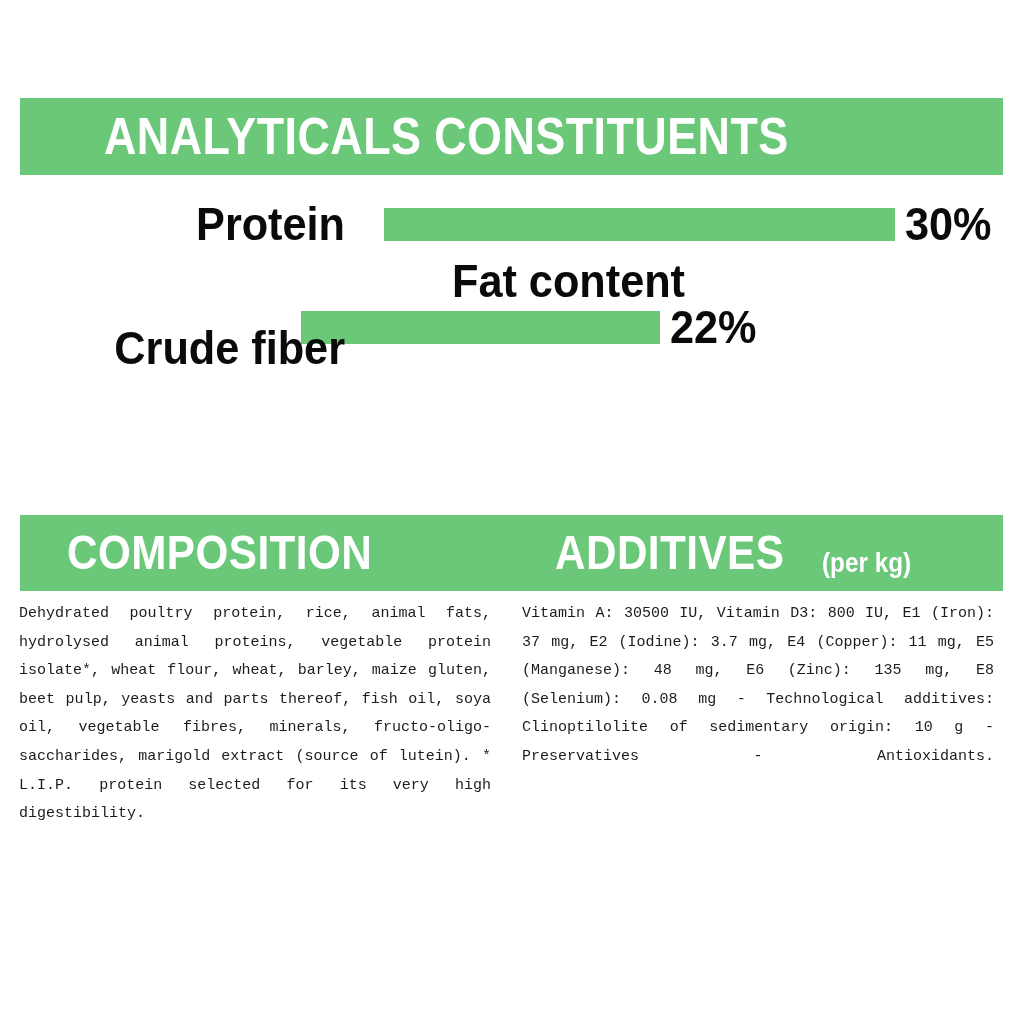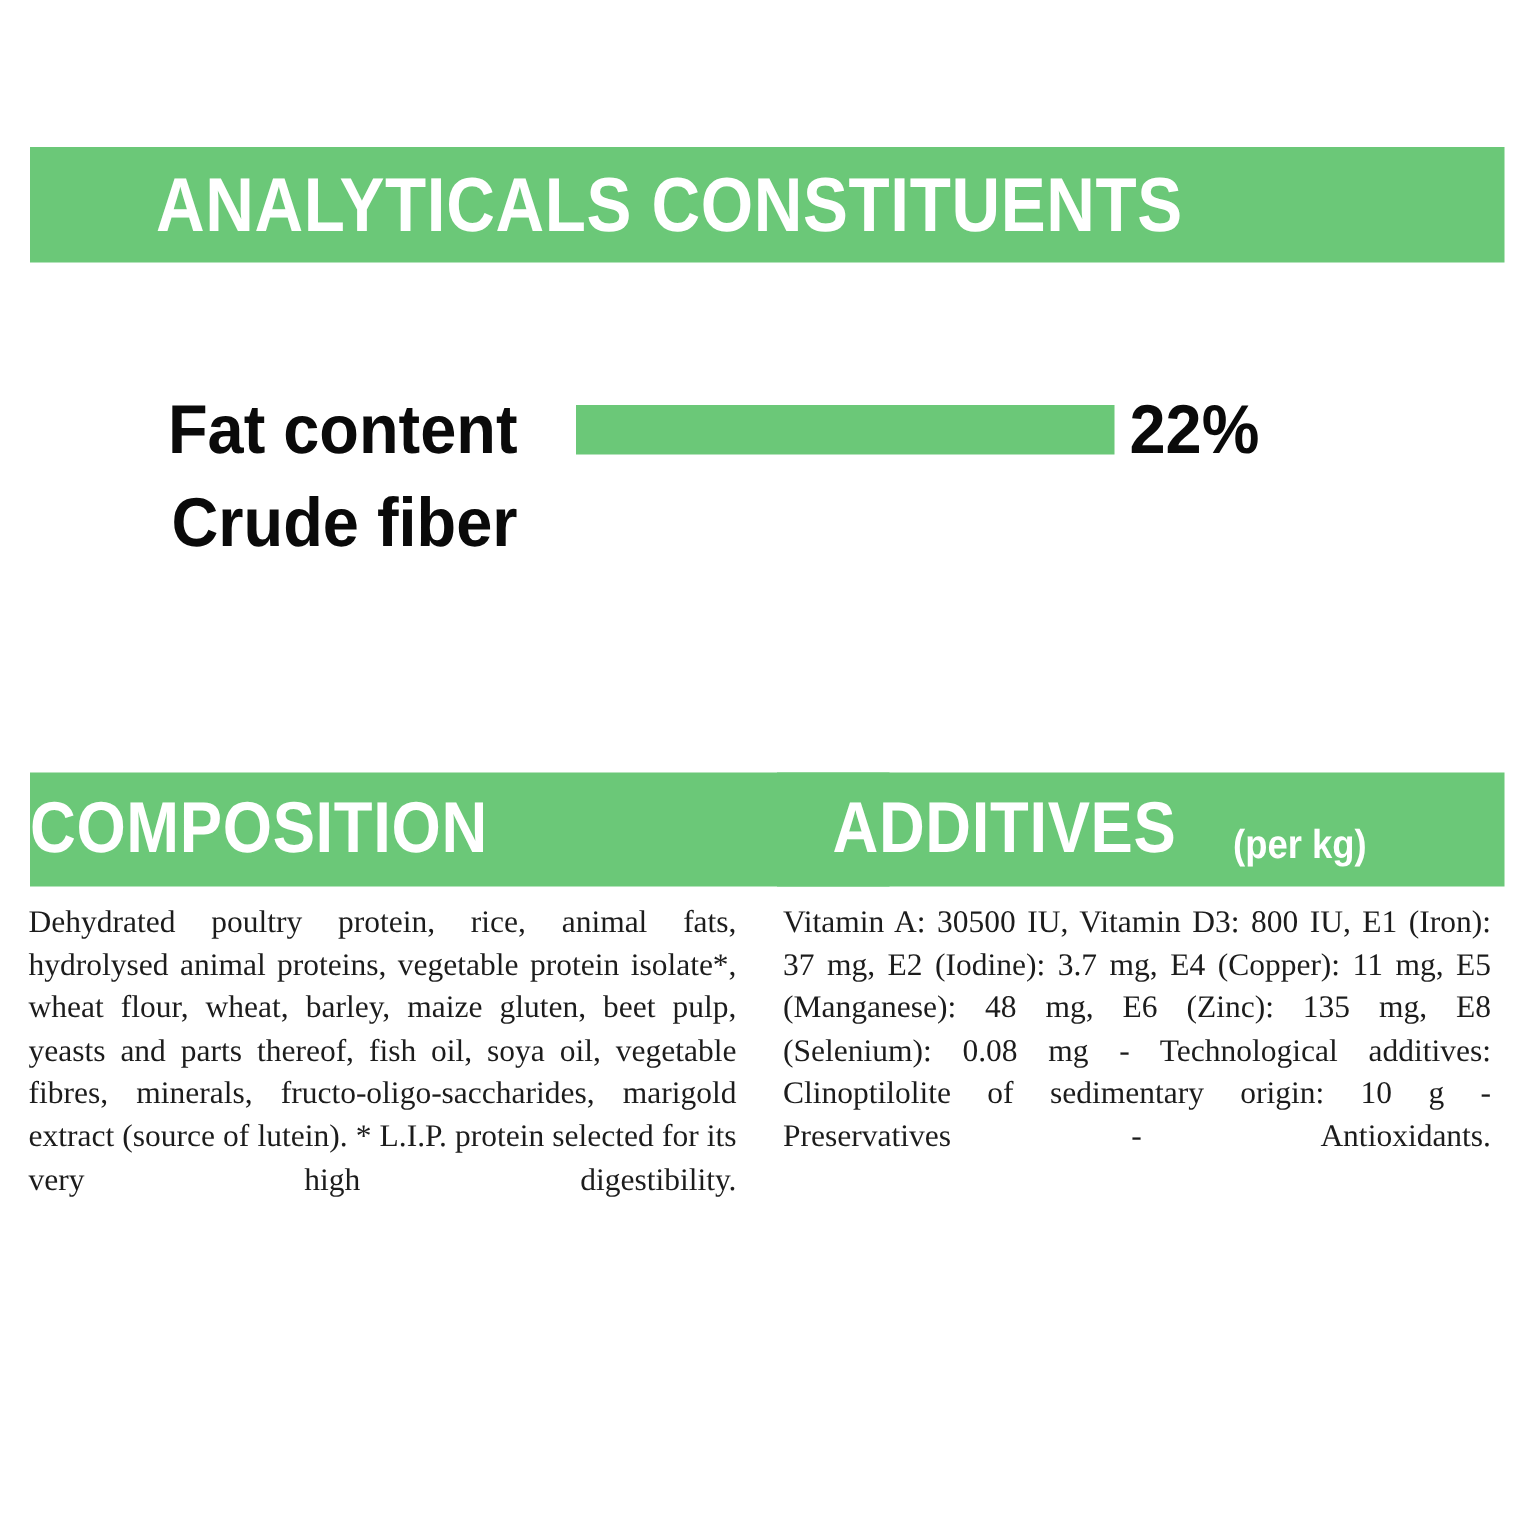--- a/index.html
+++ b/index.html
@@ -99,20 +99,21 @@
     transform: scaleX(0.94);
     transform-origin: left center;
   }
 
   
   #composition-banner {
     left: 20px;
     top: 515px;
     width: 573px;
     height: 76px;
+    padding-left: 47px;
     text-align: right;
   }
   #composition-banner .banner-title {
     font-size: 48px;
     line-height: 48px;
   }
   #additives-banner {
     left: 518px;
     top: 515px;
     width: 485px;
@@ -134,22 +135,22 @@
     transform-origin: left center;
     white-space: nowrap;
     align-self: flex-end;
     margin-bottom: 14px;
   }
 
   
   .body-col {
     position: absolute;
     top: 600px;
-    font-family: Liberation Serif, serif;
-    font-size: 21px;
+    font-family: Liberation Mono, monospace;
+    font-size: 15px;
     line-height: 28.6px;
     color: #1c1c1c;
     text-align: justify;
     text-justify: inter-word;
     box-sizing: border-box;
   }
   #composition-text {
     left: 19px;
     width: 472px;
   }
@@ -174,22 +175,29 @@
 </style>
 </head>
 <body>
 
 <div class="banner" id="analyticals-banner">
   <span class="banner-title">ANALYTICALS CONSTITUENTS</span>
 </div>
 
 <div id="nutrition-chart">
 
-
-  <div class="chart-row" style="top:62px;">
+  <div class="chart-row" style="top:0px;">
+    <span class="chart-row-label">Protein</span>
+    <span class="chart-bar-wrap">
+      <span class="chart-bar" style="width:511px;"></span>
+      <span class="chart-value">30%</span>
+    </span>
+  </div>
+
+  <div class="chart-row" style="top:62px;flex-direction:column;">
     <span class="chart-row-label">Fat content</span>
     <span class="chart-bar-wrap">
       <span class="chart-bar" style="width:359px;"></span>
       <span class="chart-value">22%</span>
     </span>
   </div>
 
   <div class="chart-row" style="top:124px;gap:36px;">
     <span class="chart-row-label">Crude fiber</span>
   </div>

